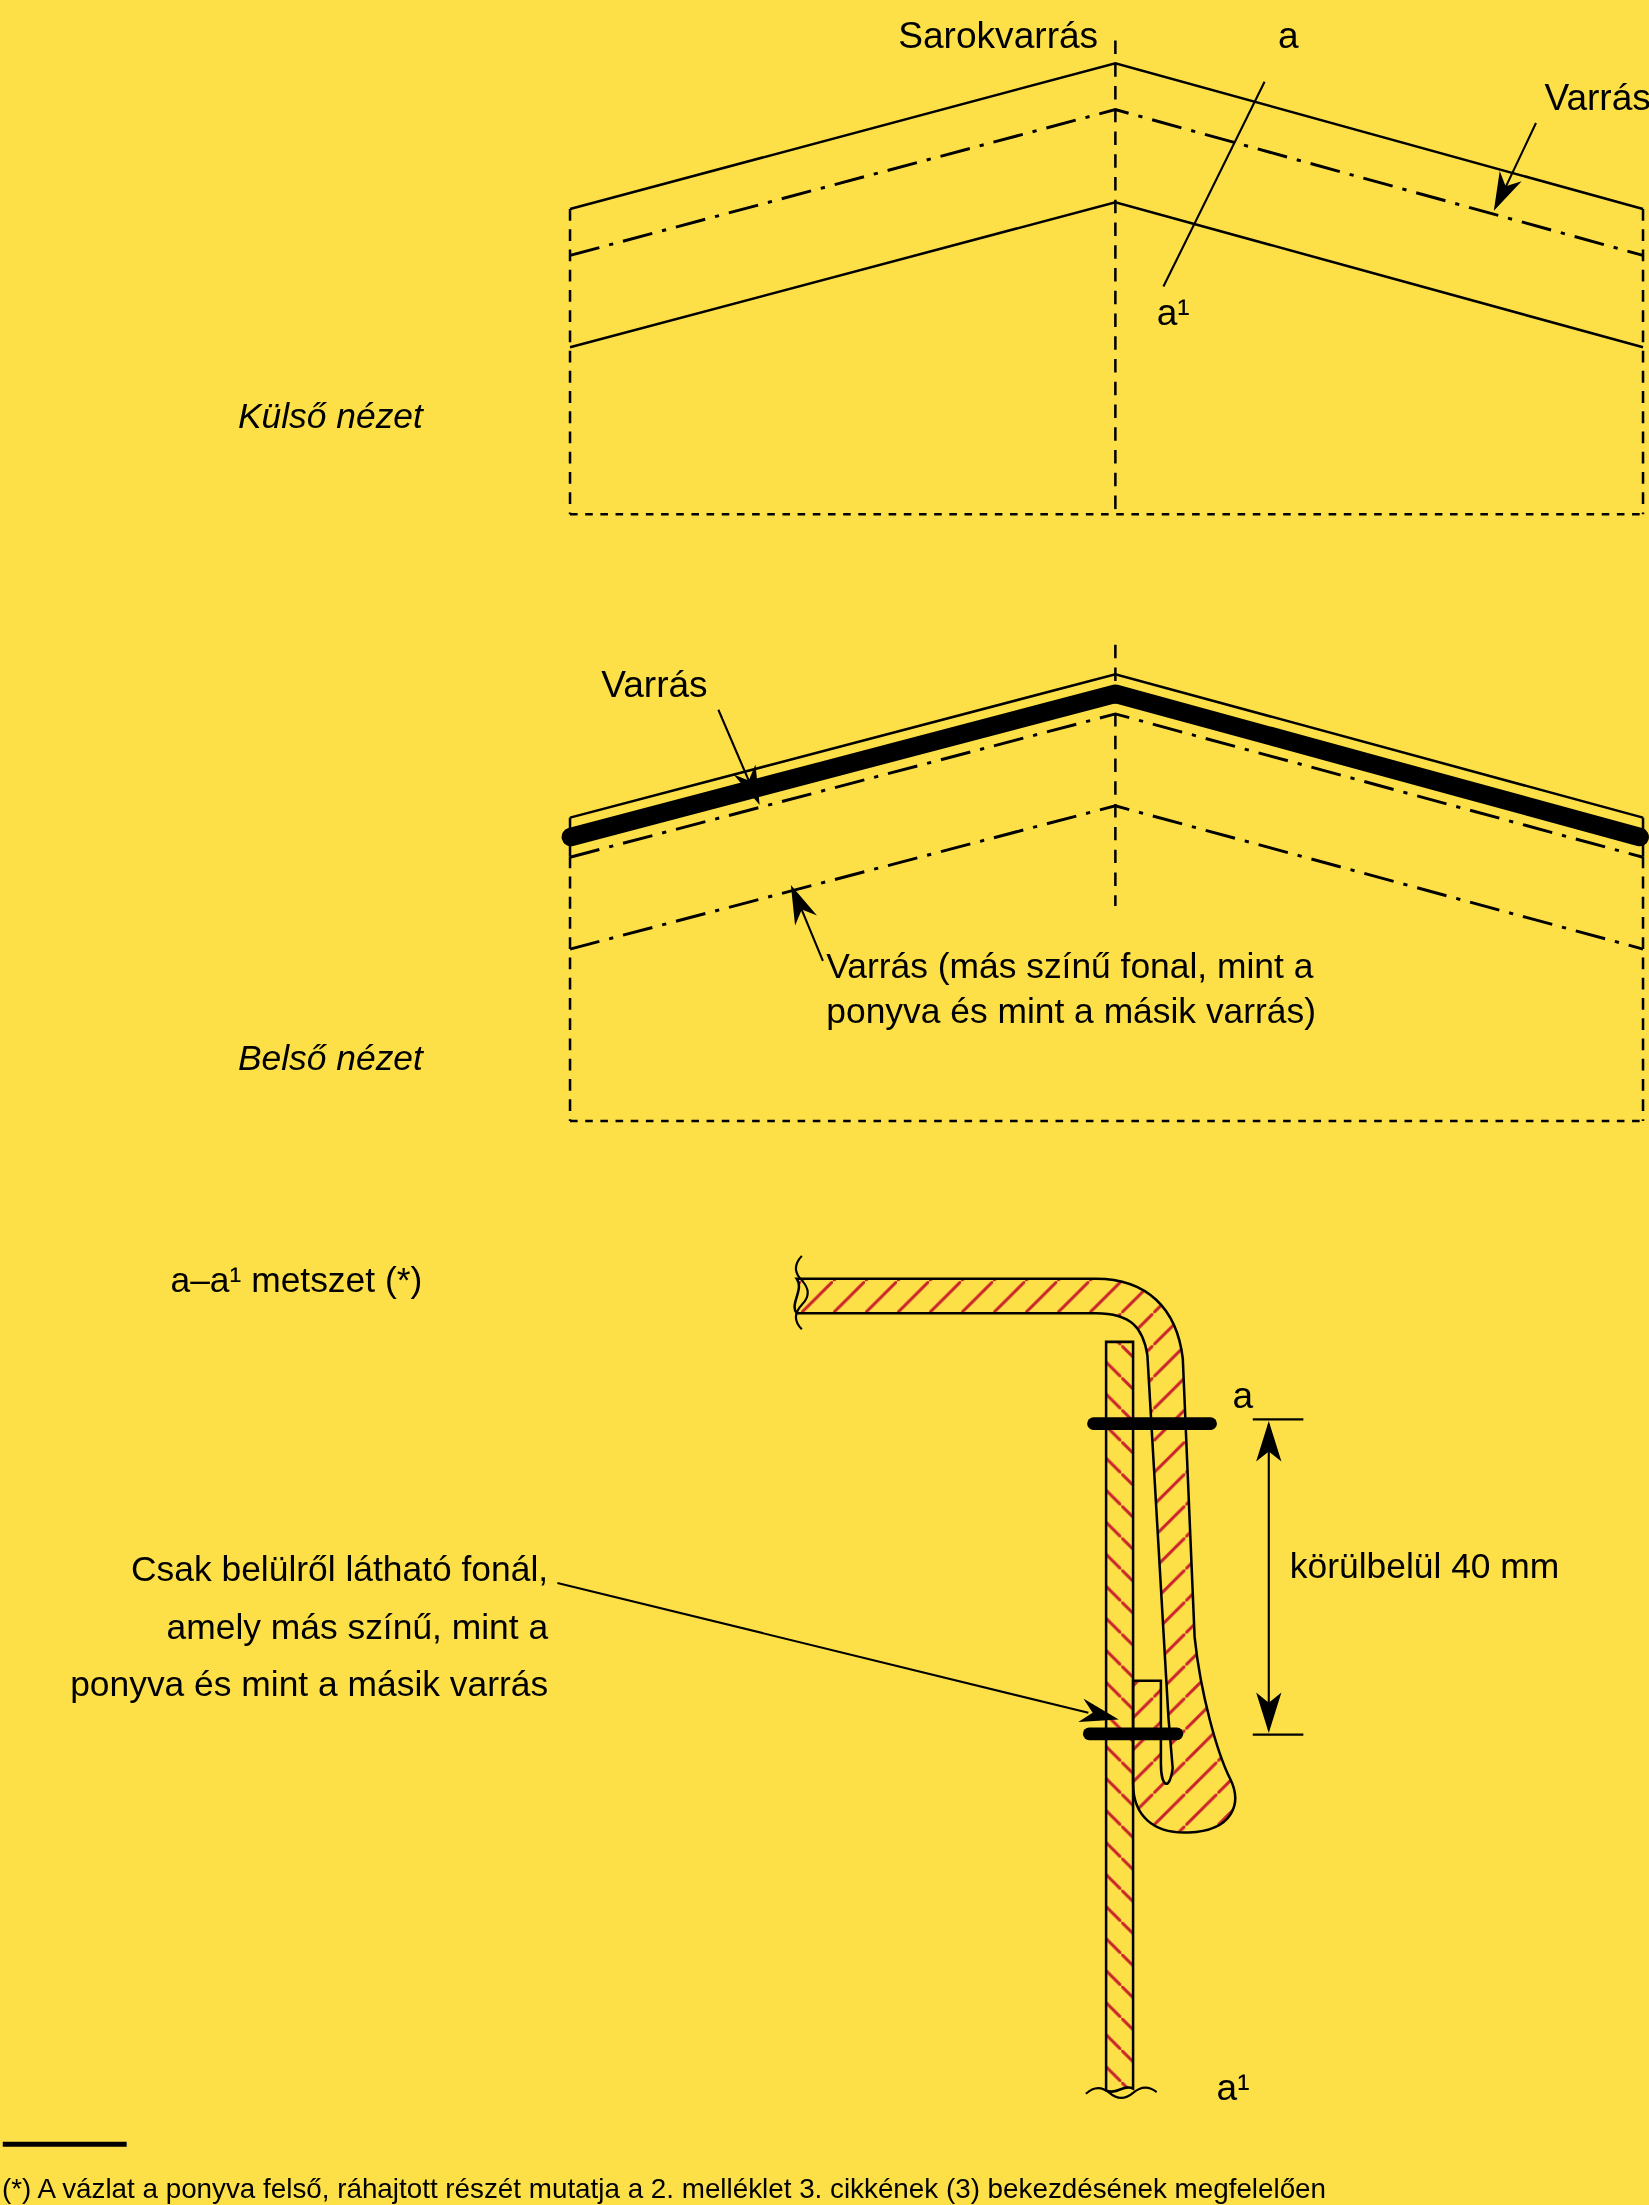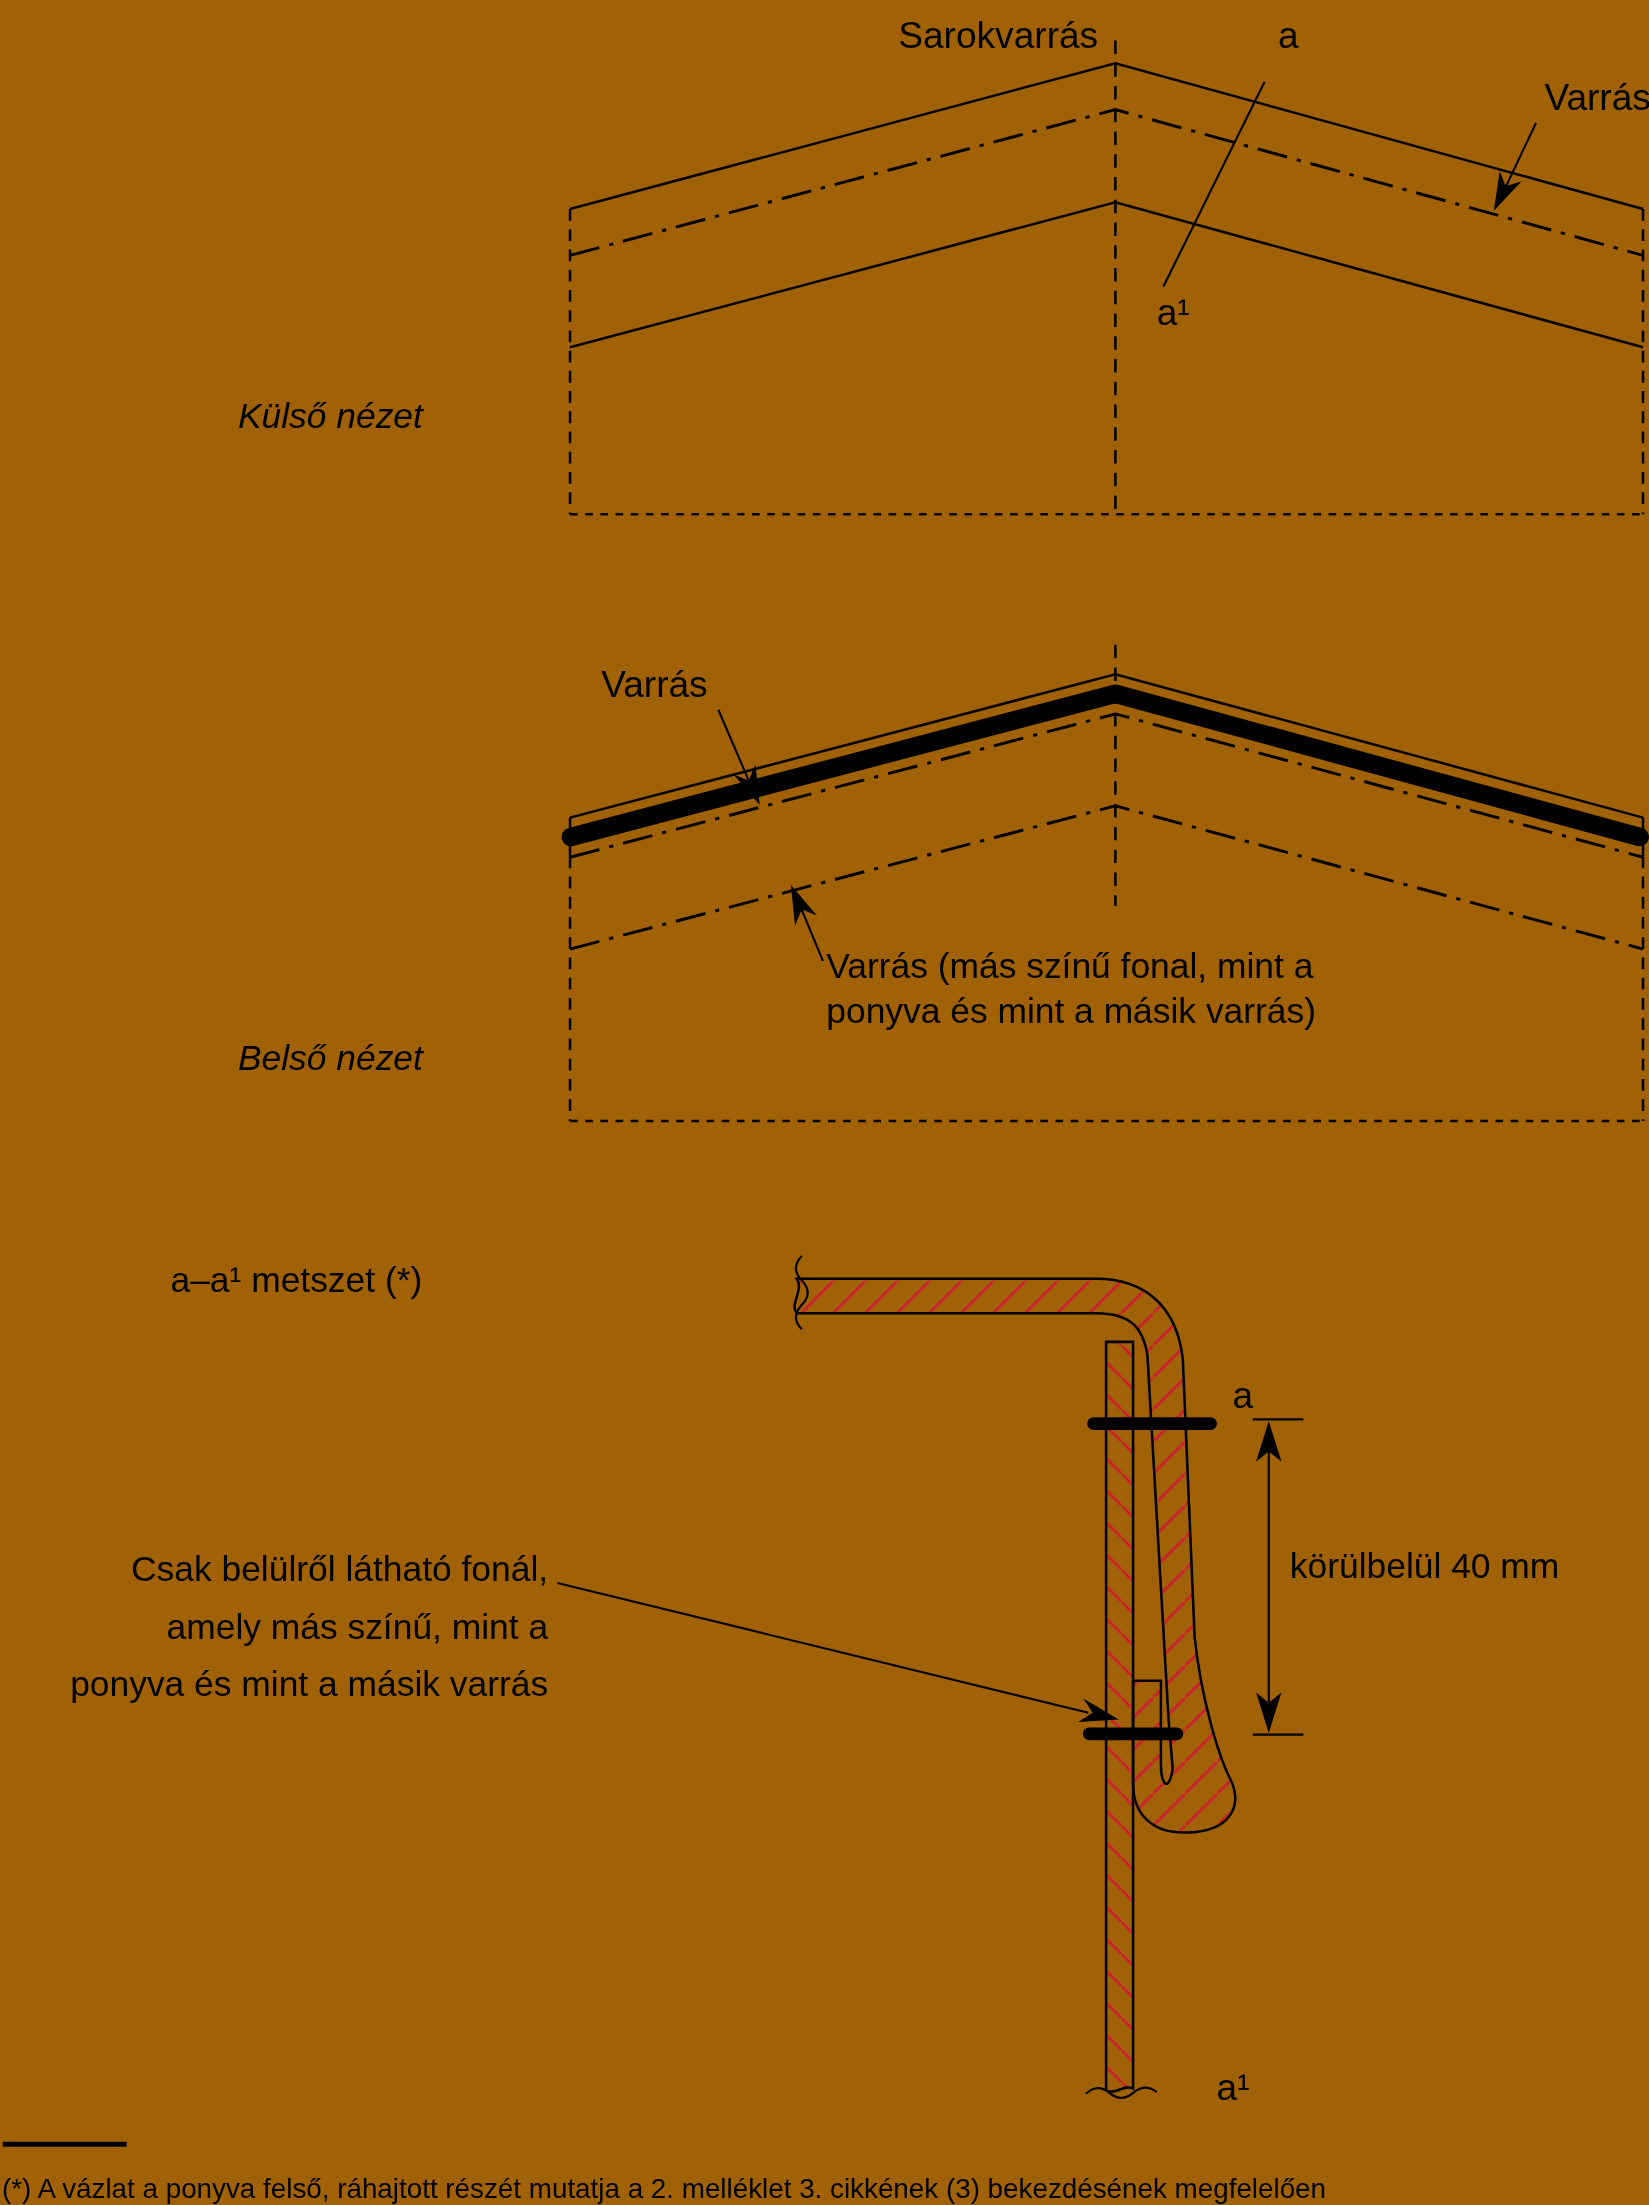--- a/index.html
+++ b/index.html
@@ -1,16 +1,16 @@
 <!DOCTYPE html>
 <html style="font-size:13.5px"><head>
 <meta charset="utf-8">
 <style>
   html,body{margin:0;padding:0;background:#ffffff;}
-  .page{width:1650px;height:2205px;position:relative;background:#a16207;overflow:hidden;}
+  .page{width:1650px;height:2205px;position:relative;background:#fde047;overflow:hidden;}
   svg{display:block;}
   text{font-family:"Liberation Sans","DejaVu Sans",sans-serif;fill:#000;}
   .lbl{font-size:44px;}
   .lbl-s{font-size:42px;}
   .it{font-style:italic;font-size:42px;}
   .foot{font-size:33px;}
 </style>
 </head>
 <body>
 

